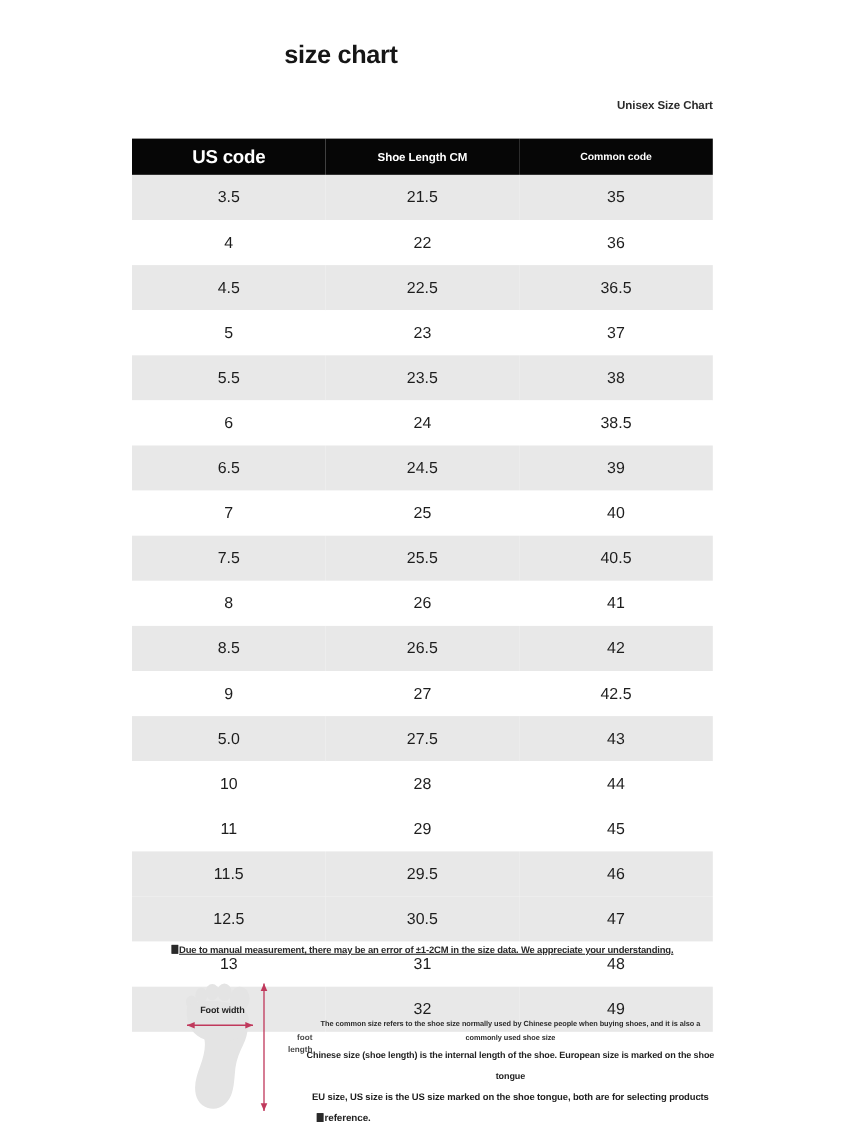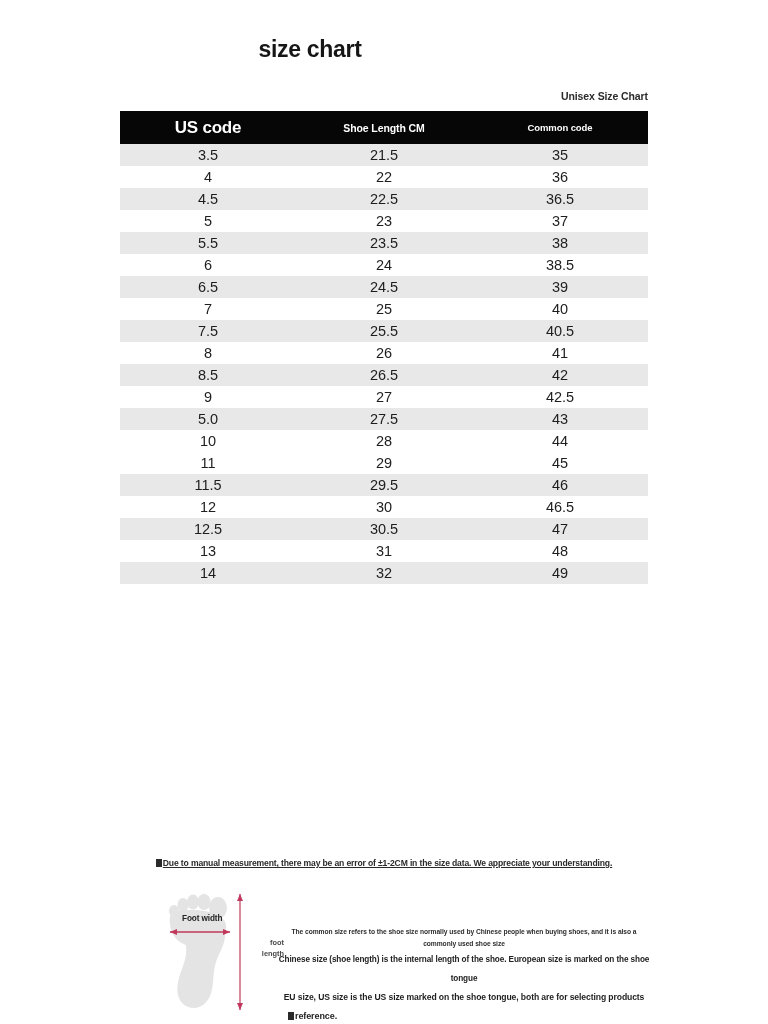--- a/index.html
+++ b/index.html
@@ -40,21 +40,21 @@
     text-align: right;
     font-size: 10.5px;
     font-weight: 700;
     letter-spacing: -0.1px;
     color: #2b2b2b;
   }
 
   
   .size-table {
     position: absolute;
-    top: 111px;
+    top: 126px;
     left: 120px;
     width: 528px;
     border-collapse: collapse;
     table-layout: fixed;
   }
   .size-table th, .size-table td {
     border: none;
     padding: 0;
     text-align: center;
     vertical-align: middle;
@@ -64,21 +64,21 @@
     height: 33px;
   }
   .size-table thead th {
     color: #ffffff;
     font-weight: 700;
   }
   .th-us     { font-size: 17px; letter-spacing: -0.2px; }
   .th-length { font-size: 10.5px; letter-spacing: -0.1px; }
   .th-common { font-size: 9.5px; letter-spacing: -0.1px; font-weight: 600; }
 
-  .size-table tbody tr { height: 22px; }
+  .size-table tbody tr { height: 41px; }
   .size-table tbody tr.shade { background: #e8e8e8; }
   .size-table tbody tr.plain { background: #ffffff; }
   .size-table tbody td {
     font-size: 14.5px;
     font-weight: 400;
     color: #1d1d1d;
   }
 
   
   .footnote {
@@ -275,25 +275,20 @@
         <tr class="plain">
           <td>11</td>
           <td>29</td>
           <td>45</td>
         </tr>
         <tr class="shade">
           <td>11.5</td>
           <td>29.5</td>
           <td>46</td>
         </tr>
-        <tr class="plain">
-          <td>12</td>
-          <td>30</td>
-          <td>46.5</td>
-        </tr>
         <tr class="shade">
           <td>12.5</td>
           <td>30.5</td>
           <td>47</td>
         </tr>
         <tr class="plain">
           <td>13</td>
           <td>31</td>
           <td>48</td>
         </tr>

